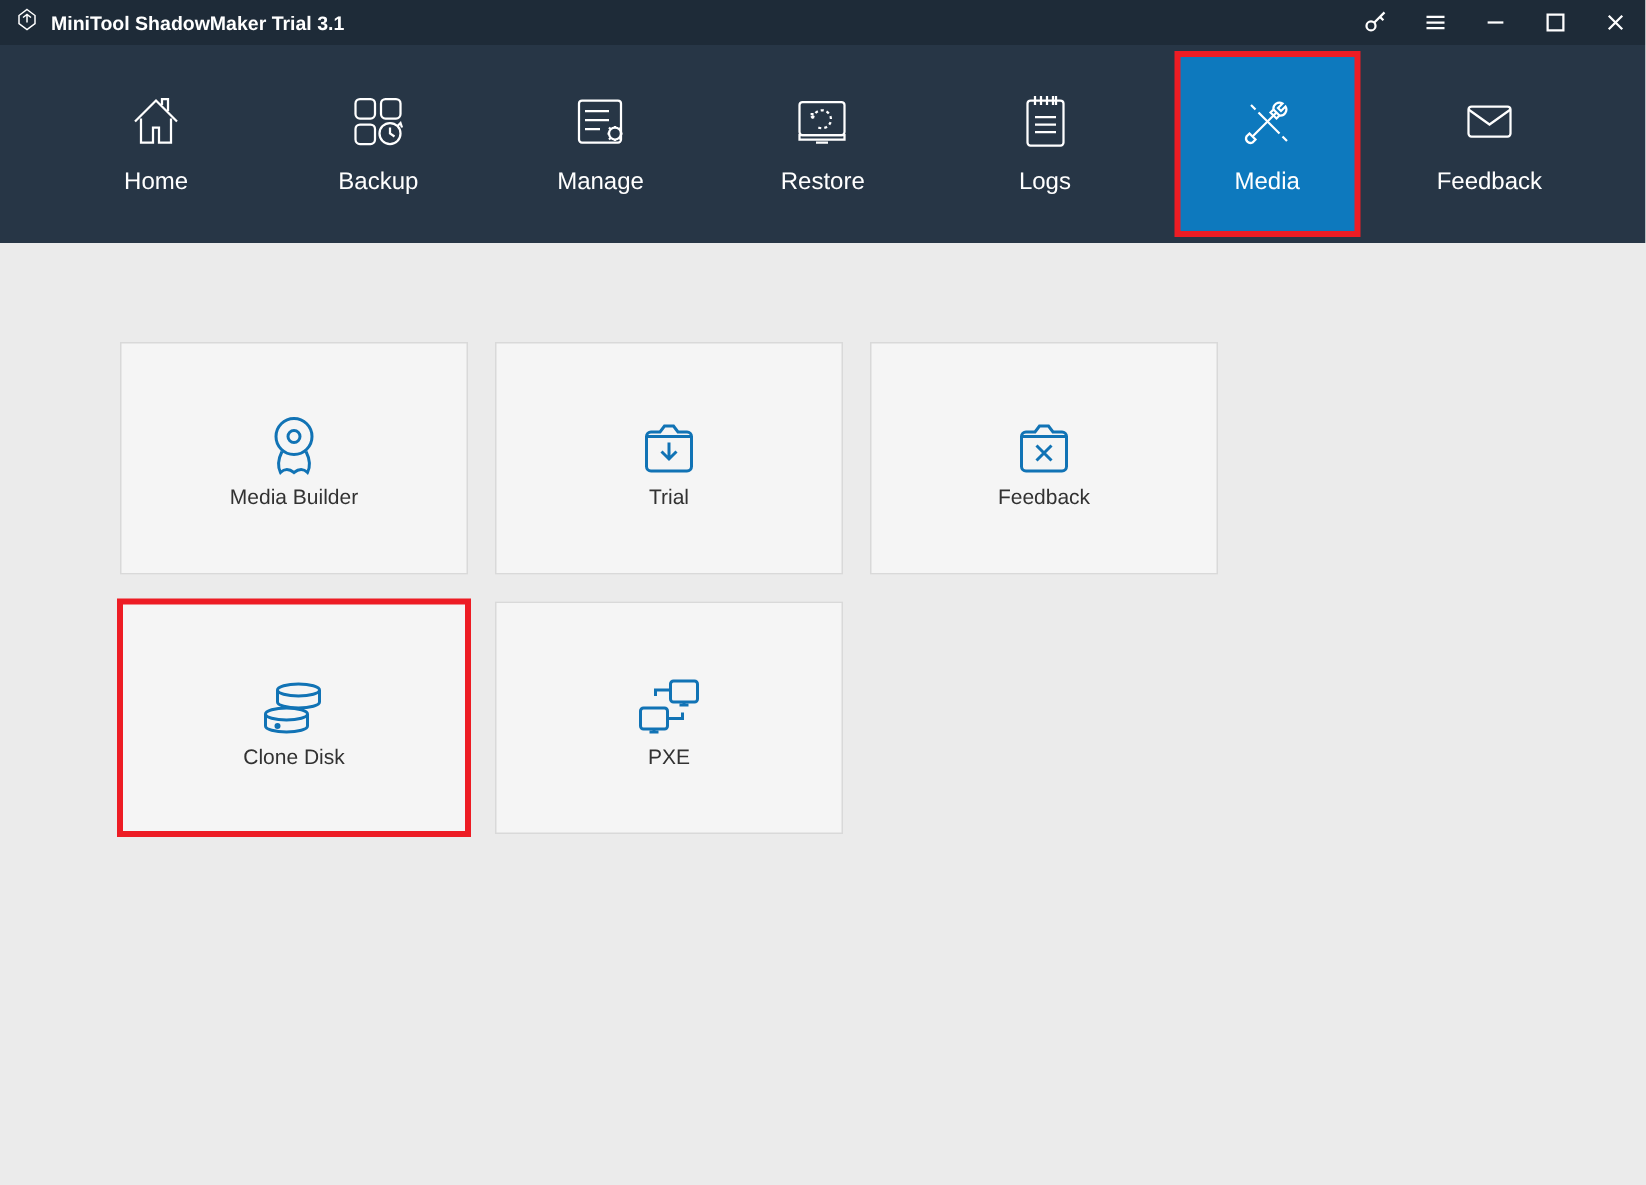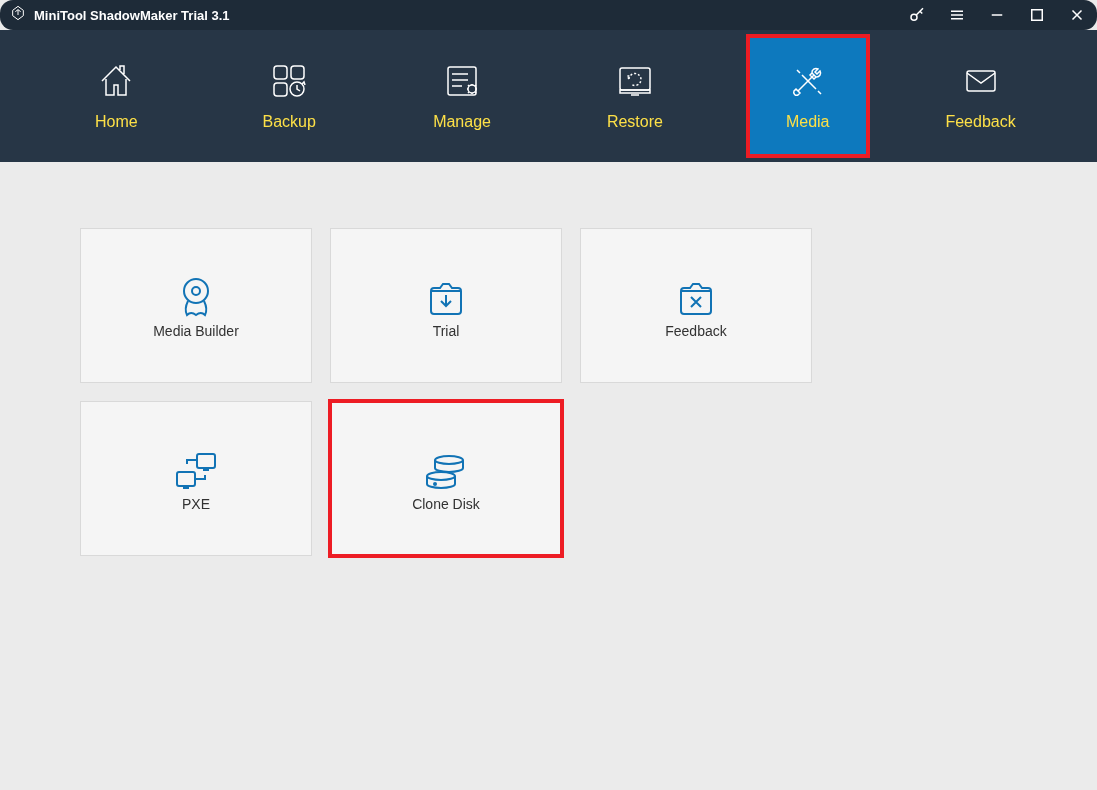--- a/index.html
+++ b/index.html
@@ -10,21 +10,20 @@
   background: #ebebeb;
   overflow: hidden;
 }
 .titlebar {
   height: 30px;
   background: #1e2b38;
   display: flex;
   align-items: center;
   padding: 0 10px;
   color: #fff;
-  border-radius: 13px;
 }
 .titlebar-left {
   display: flex;
   align-items: center;
   gap: 8px;
 }
 .titlebar-logo svg { width: 16px; height: 16px; }
 .titlebar-title { font-size: 13px; font-weight: bold; }
 .titlebar-right {
   margin-left: auto;
@@ -42,21 +41,21 @@
   align-items: center;
   justify-content: space-around;
   padding: 0 30px;
 }
 .nav-item {
   display: flex;
   flex-direction: column;
   align-items: center;
   justify-content: center;
   gap: 12px;
-  color: #fde047;
+  color: #ffffff;
   cursor: pointer;
   width: 120px;
   height: 120px;
   position: relative;
 }
 .nav-item.active {
   background: #0d79be;
 }
 .nav-item.highlighted {
   outline: 4px solid #ed1c24;
@@ -170,20 +169,30 @@
   <div class="nav-item">
     <span class="nav-icon">
       <svg viewBox="0 0 40 40" width="40" height="40">
           <rect x="5" y="7" width="30" height="22" rx="2"></rect>
           <path d="M5 29 h30 v3 h-30 z M16 34 h8"></path>
           <path d="M14 18 a6 6 0 1 1 2 5 M14 18 l-2 -3 l4 0" stroke-dasharray="2 2"></path>
         </svg>
     </span>
     <span class="nav-label">Restore</span>
   </div>
+  <div class="nav-item">
+    <span class="nav-icon">
+      <svg viewBox="0 0 40 40" width="40" height="40">
+          <rect x="8" y="6" width="24" height="30" rx="2"></rect>
+          <path d="M13 3 v6 M17 3 v6 M21 3 v6 M25 3 v6 M27 3 v6"></path>
+          <path d="M13 17 h14 M13 22 h14 M13 27 h14"></path>
+        </svg>
+    </span>
+    <span class="nav-label">Logs</span>
+  </div>
   <div class="nav-item active highlighted">
     <span class="nav-icon">
       <svg viewBox="0 0 40 40" width="40" height="40">
           <path d="M10 30 L26 14 M24 12 l4 4"></path>
           <path d="M30 8 a4 4 0 0 0 -6 4 l-2 2 l4 4 l2 -2 a4 4 0 0 0 4 -6 l-3 3 l-2 -2 z"></path>
           <path d="M8 28 l4 4 l-2 2 a3 3 0 0 1 -4 -4 z"></path>
           <path d="M28 28 L14 14 M30 30 l3 3 M12 12 l-3 -3"></path>
         </svg>
     </span>
     <span class="nav-label">Media</span>
@@ -221,39 +230,39 @@
       <span class="tool-label">Trial</span>
     </div>
     <div class="tool-card">
       <span class="tool-icon">
         <svg viewBox="0 0 50 50" width="50" height="50">
             <path d="M10 18 v20 a3 3 0 0 0 3 3 h24 a3 3 0 0 0 3 -3 v-20 M10 18 a3 3 0 0 1 3 -3 h6 l3 -4 h6 l3 4 h6 a3 3 0 0 1 3 3 M10 18 h30"></path>
             <path d="M20 24 l10 10 M30 24 l-10 10"></path>
           </svg>
       </span>
       <span class="tool-label">Feedback</span>
+    </div>
+    <div class="tool-card highlighted">
+      <span class="tool-icon">
+        <svg viewBox="0 0 50 50" width="50" height="50">
+            <ellipse cx="28" cy="14" rx="14" ry="4"></ellipse>
+            <path d="M14 14 v8 a14 4 0 0 0 28 0 v-8"></path>
+            <ellipse cx="20" cy="30" rx="14" ry="4"></ellipse>
+            <path d="M6 30 v8 a14 4 0 0 0 28 0 v-8"></path>
+            <circle cx="14" cy="38" r="2" fill="#1173b5" stroke="none"></circle>
+          </svg>
+      </span>
+      <span class="tool-label">Clone Disk</span>
     </div>
     <div class="tool-card">
       <span class="tool-icon">
         <svg viewBox="0 0 50 50" width="50" height="50">
             <rect x="26" y="8" width="18" height="14" rx="2"></rect>
             <path d="M32 24 h6 M35 22 v2"></path>
             <rect x="6" y="26" width="18" height="14" rx="2"></rect>
             <path d="M12 42 h6 M15 40 v2"></path>
             <path d="M24 33 h10 v-4 M26 14 h-10 v4"></path>
           </svg>
       </span>
       <span class="tool-label">PXE</span>
     </div>
-    <div class="tool-card highlighted">
-      <span class="tool-icon">
-        <svg viewBox="0 0 50 50" width="50" height="50">
-            <ellipse cx="28" cy="14" rx="14" ry="4"></ellipse>
-            <path d="M14 14 v8 a14 4 0 0 0 28 0 v-8"></path>
-            <ellipse cx="20" cy="30" rx="14" ry="4"></ellipse>
-            <path d="M6 30 v8 a14 4 0 0 0 28 0 v-8"></path>
-            <circle cx="14" cy="38" r="2" fill="#1173b5" stroke="none"></circle>
-          </svg>
-      </span>
-      <span class="tool-label">Clone Disk</span>
-    </div>
   </div>
 </div>
 
 </body></html>

